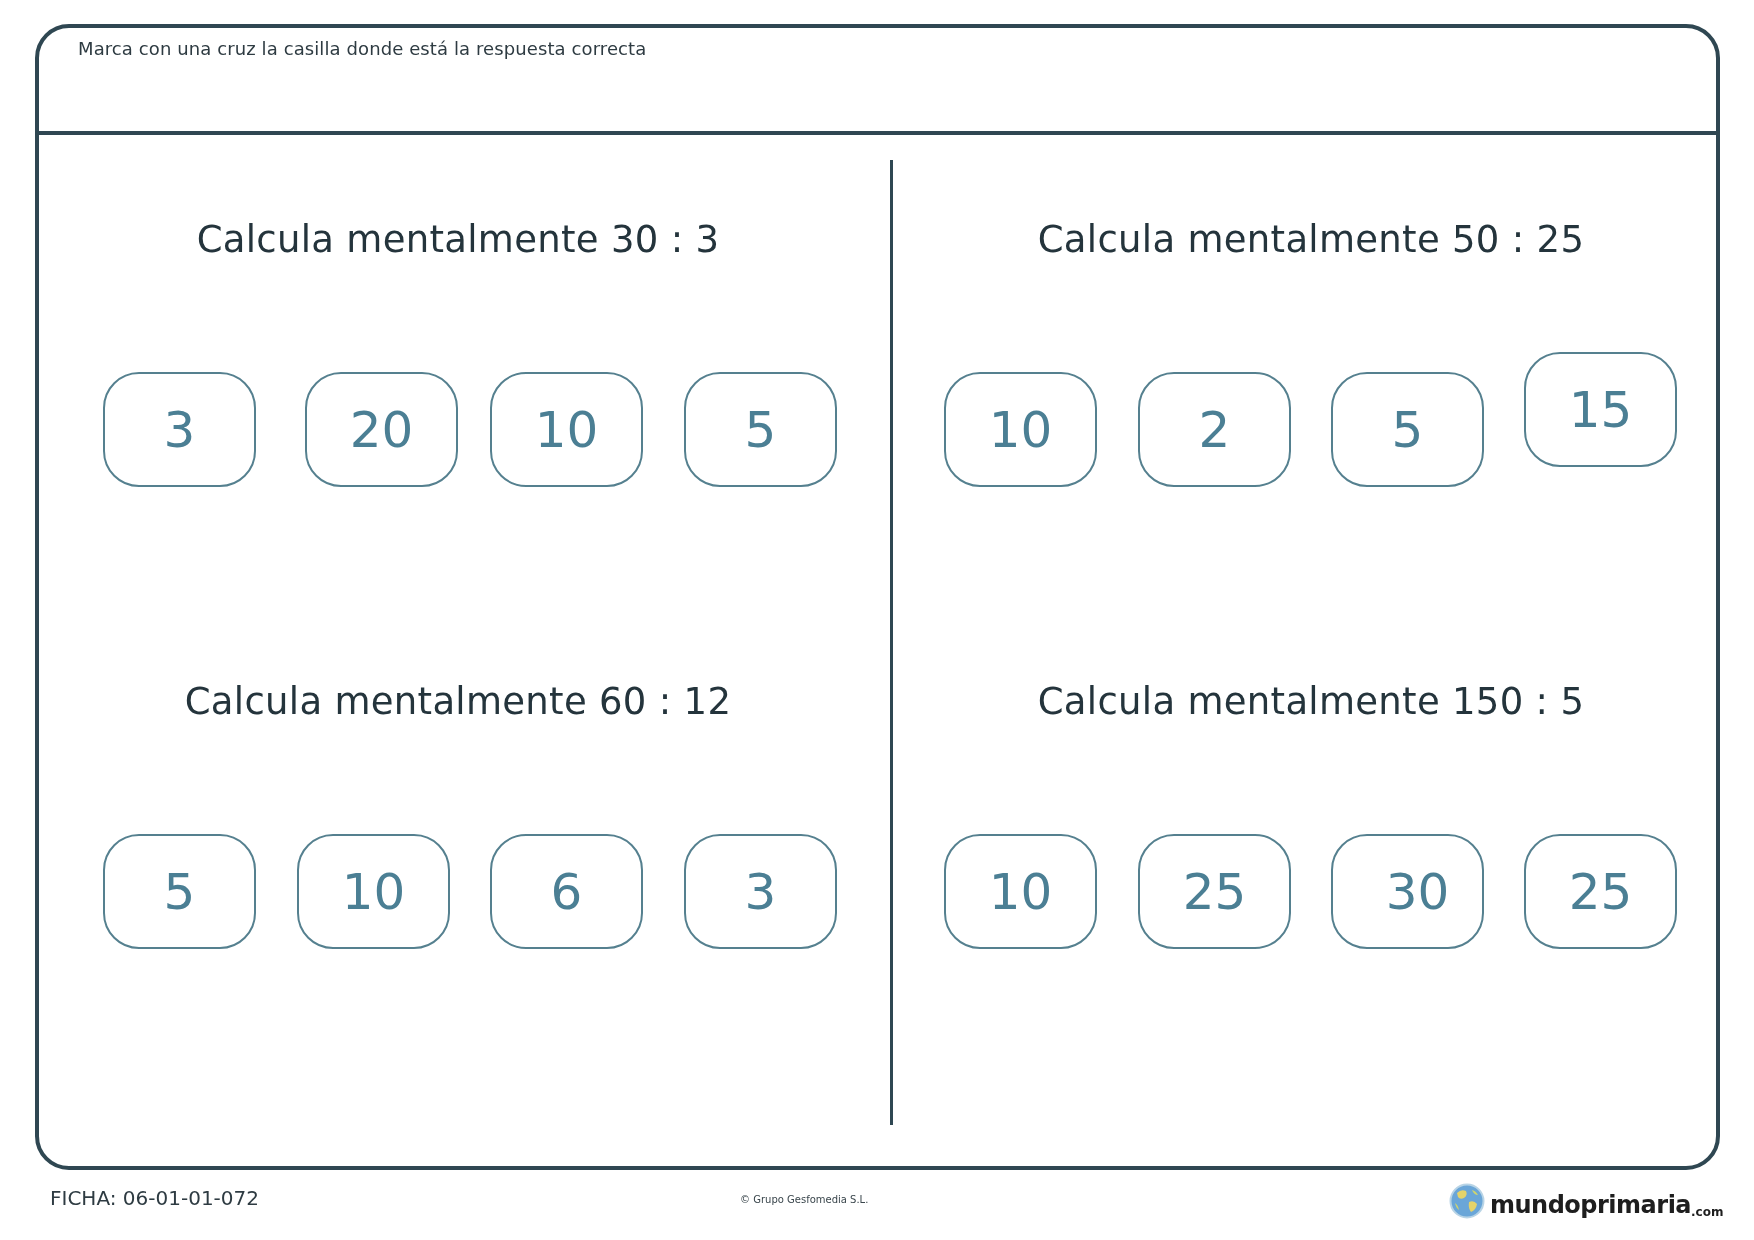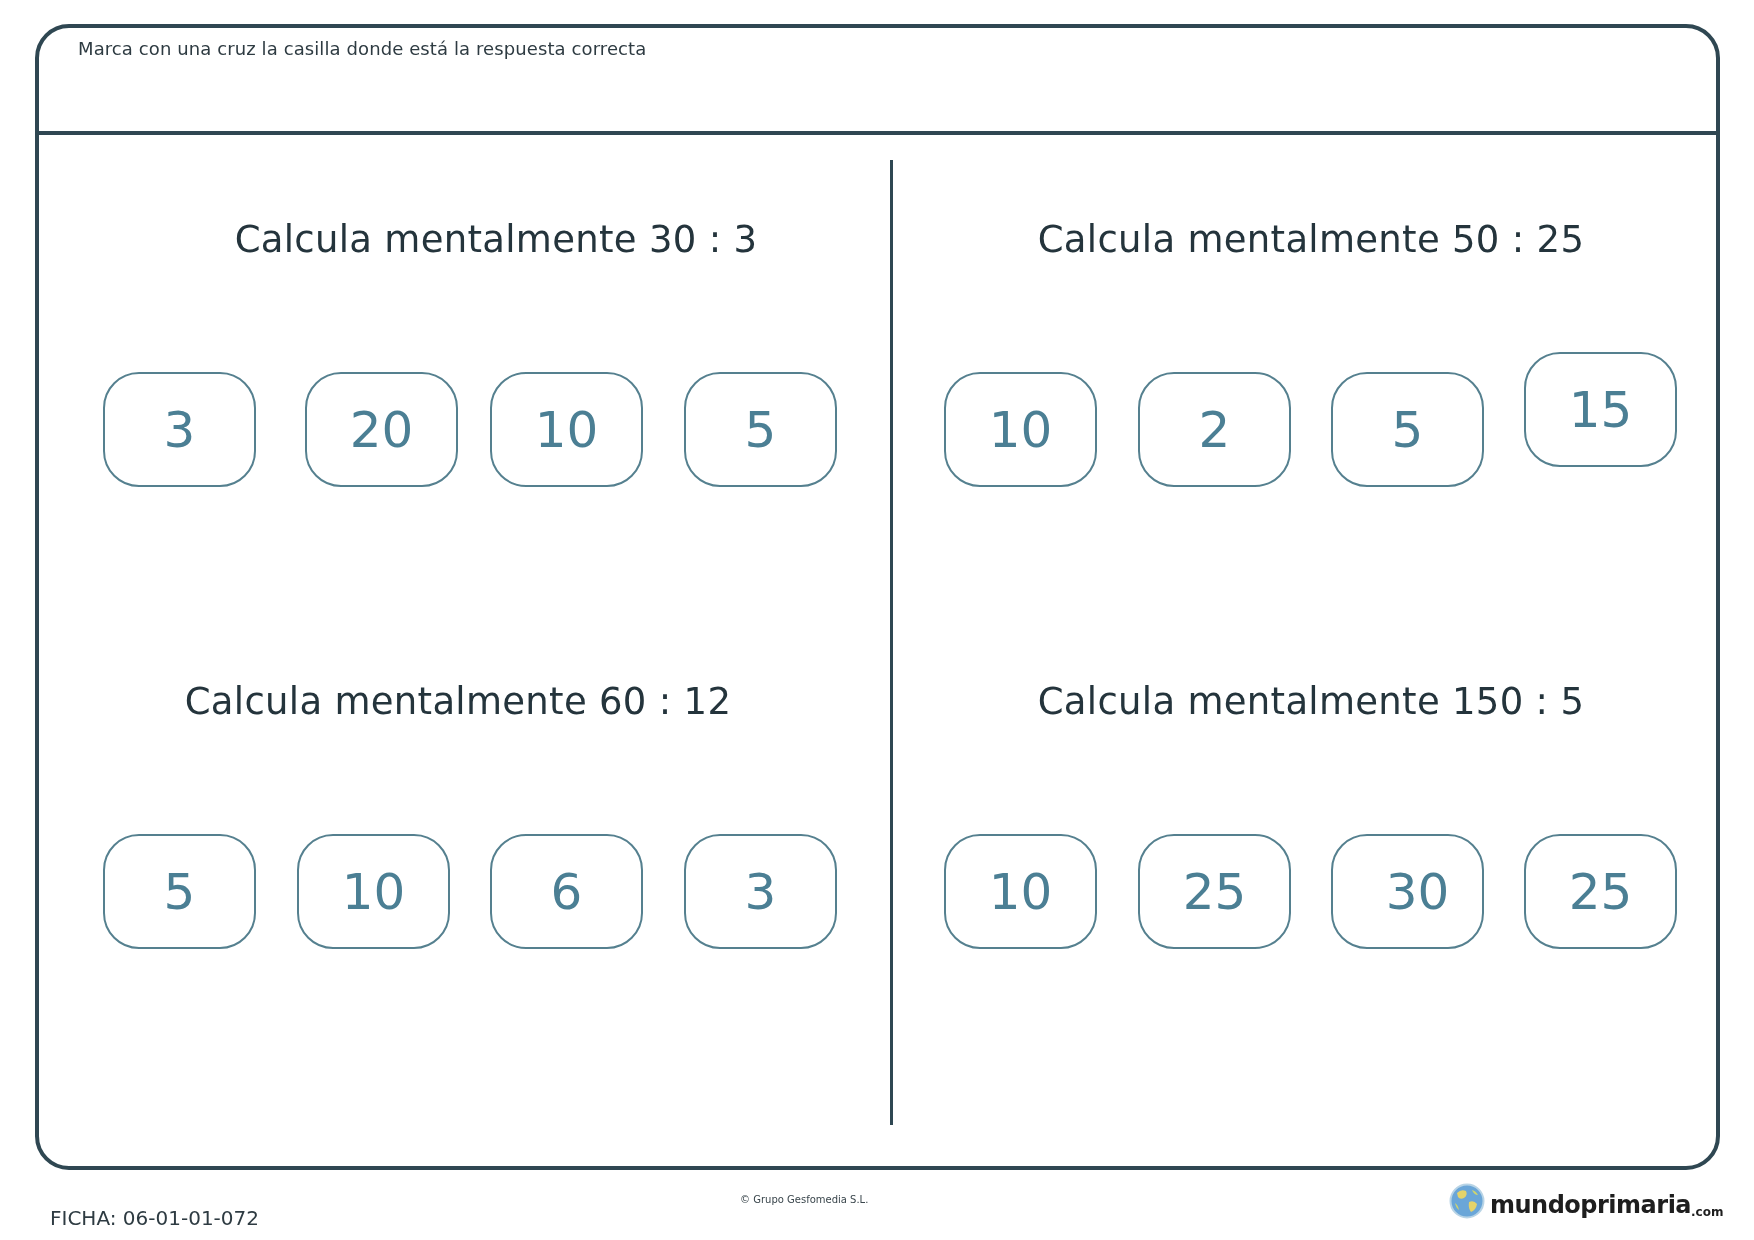--- a/index.html
+++ b/index.html
@@ -58,21 +58,20 @@
       color: #4b7f94;
       background: #ffffff;
       cursor: pointer;
     }
     .footer-code {
       position: absolute;
       left: 50px; top: 1186px;
       font-size: 20px;
       color: #2e3b42;
       white-space: nowrap;
-      margin-top: 20px;
     }
     .footer-copy {
       position: absolute;
       left: 740px; top: 1194px;
       font-size: 10px;
       color: #3a464c;
       white-space: nowrap;
       text-align: center;
     }
     .logo {
@@ -101,21 +100,21 @@
     }
   </style>
 </head>
 <body>
 
 <div class="sheet"></div>
 <div class="header-divider"></div>
 <div class="instruction">Marca con una cruz la casilla donde está la respuesta correcta</div>
 <div class="v-divider"></div>
 
-<div class="question-title" style="left:496px; top:218px;">Calcula mentalmente 30 : 3</div>
+<div class="question-title" style="left:458px; top:218px;">Calcula mentalmente 30 : 3</div>
 <div class="answer-box" style="left:103px; top:372px;">3</div>
 <div class="answer-box" style="left:305px; top:372px;">20</div>
 <div class="answer-box" style="left:490px; top:372px;">10</div>
 <div class="answer-box" style="left:684px; top:372px;">5</div>
 
 <div class="question-title" style="left:1311px; top:218px;">Calcula mentalmente 50 : 25</div>
 <div class="answer-box" style="left:944px; top:372px;">10</div>
 <div class="answer-box" style="left:1138px; top:372px;">2</div>
 <div class="answer-box" style="left:1331px; top:372px;">5</div>
 <div class="answer-box" style="left:1524px; top:352px;">15</div>

